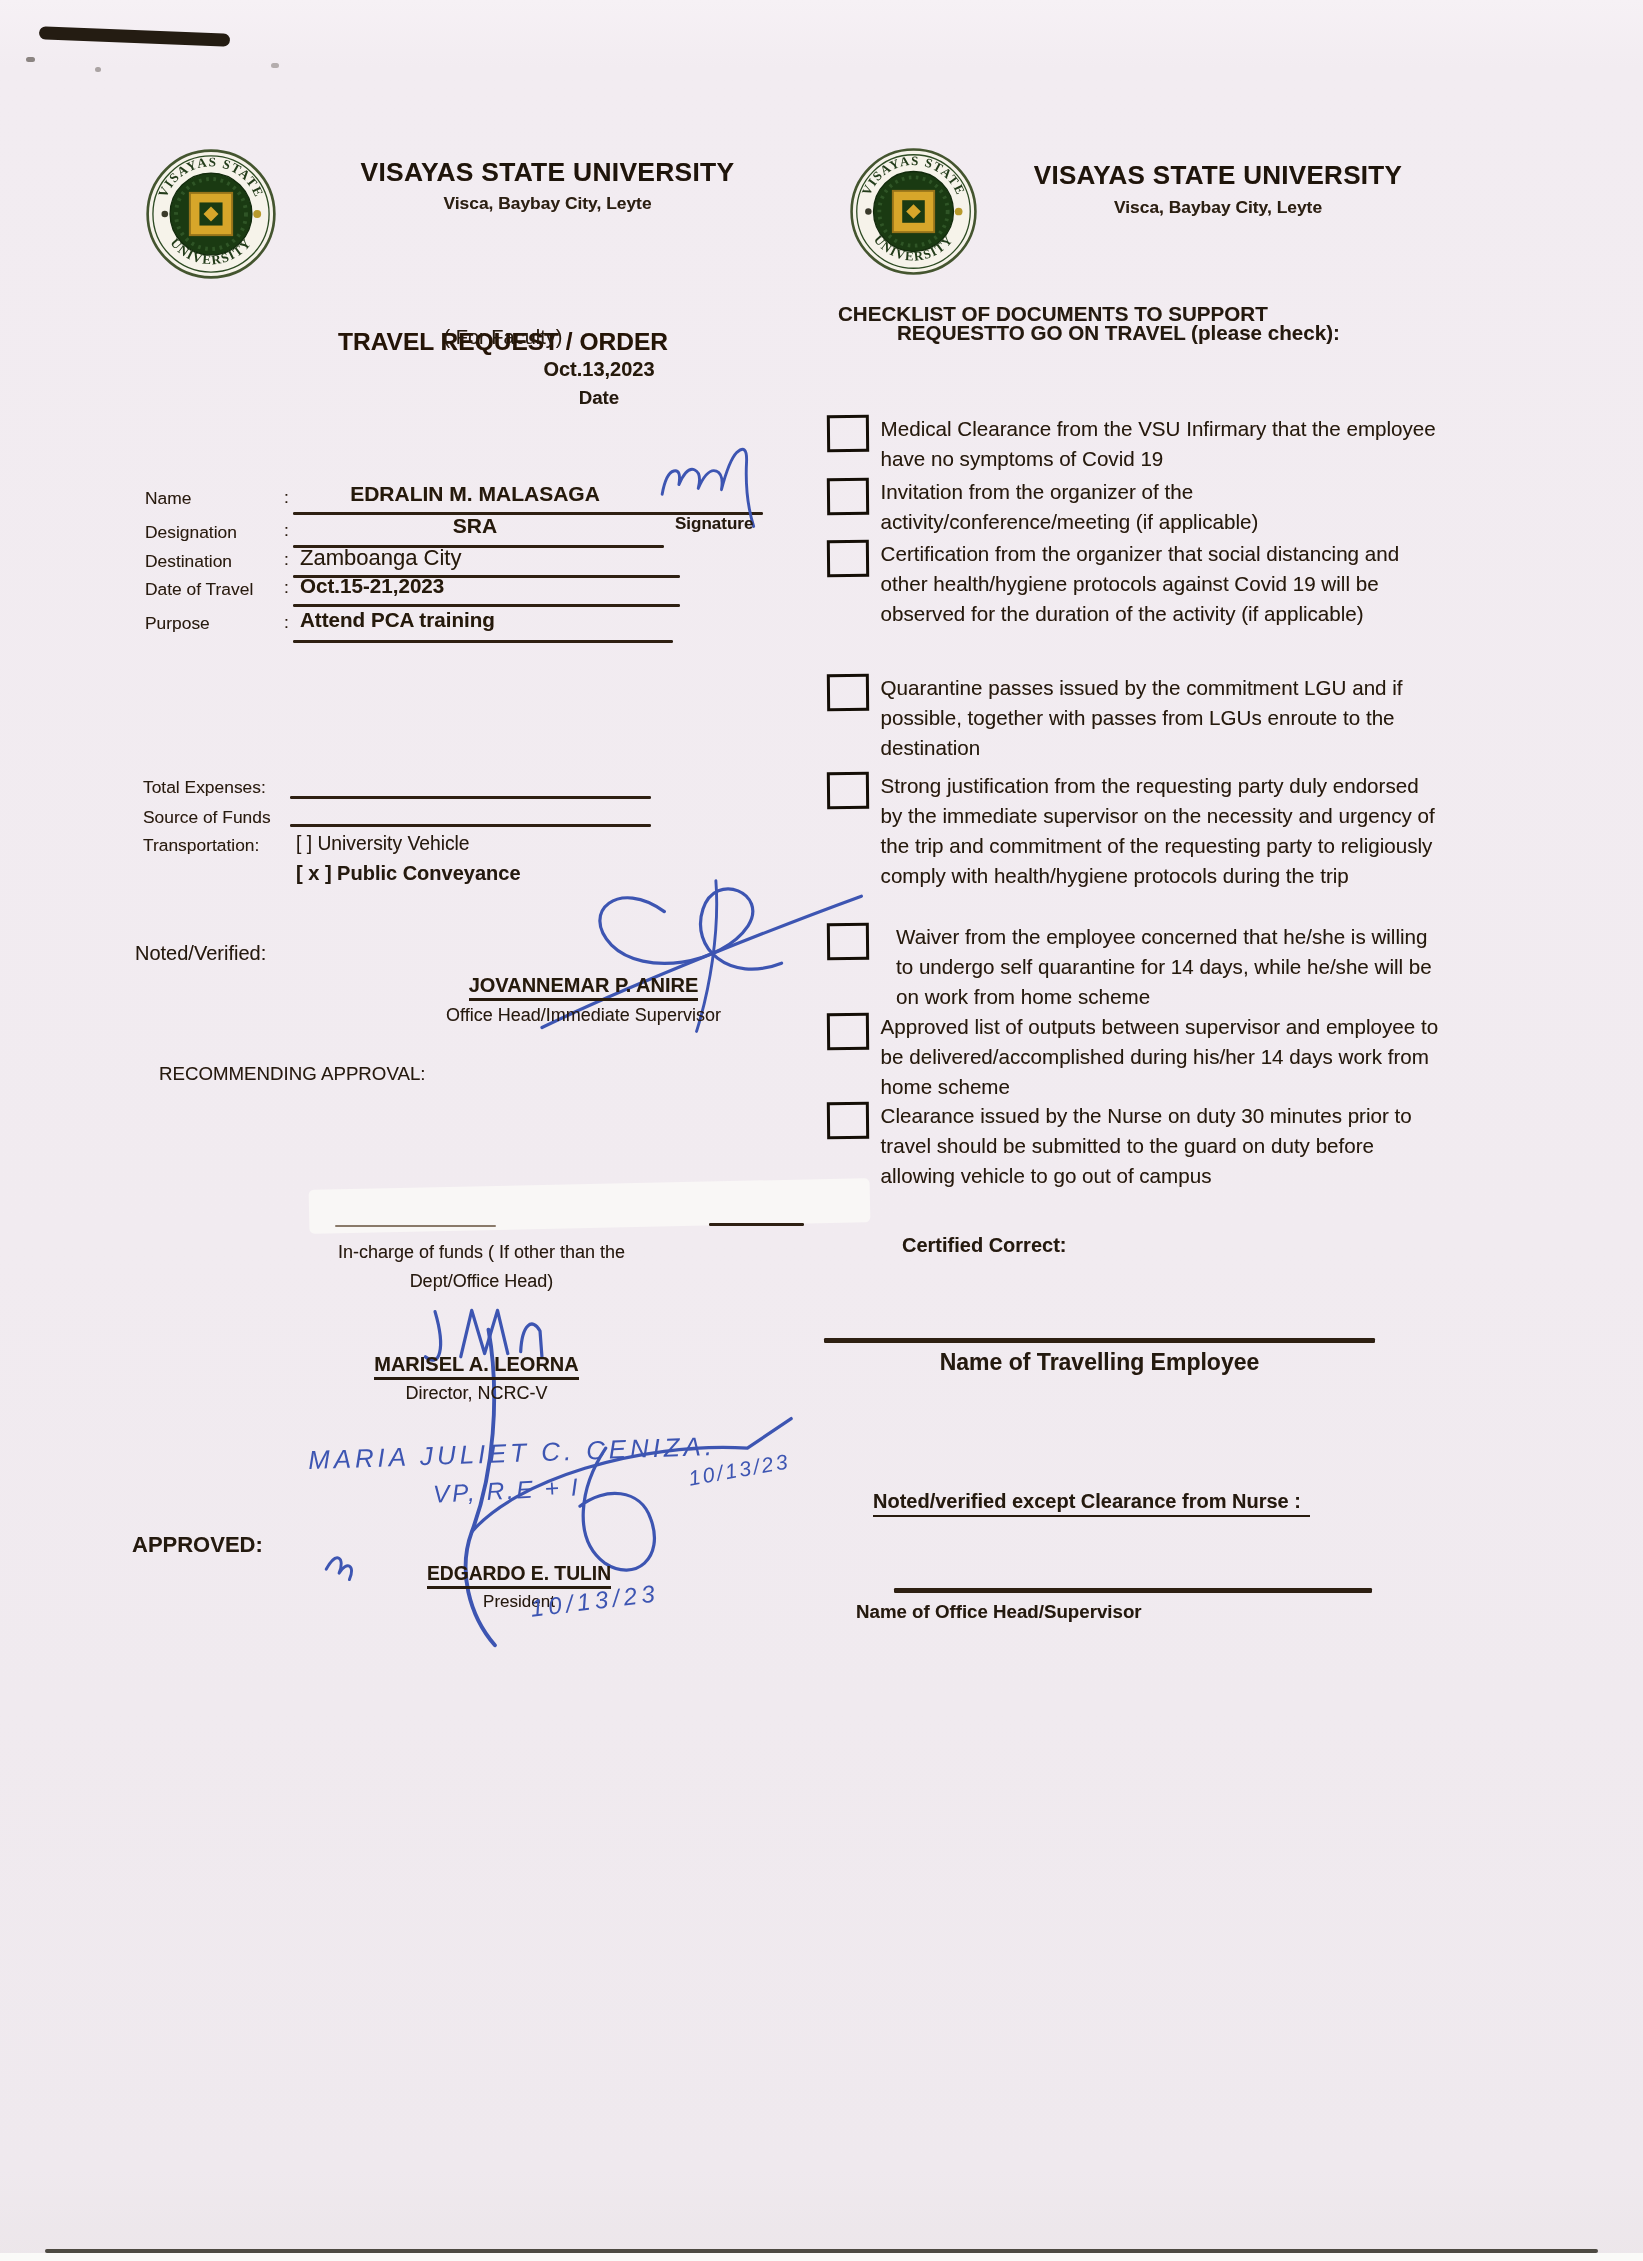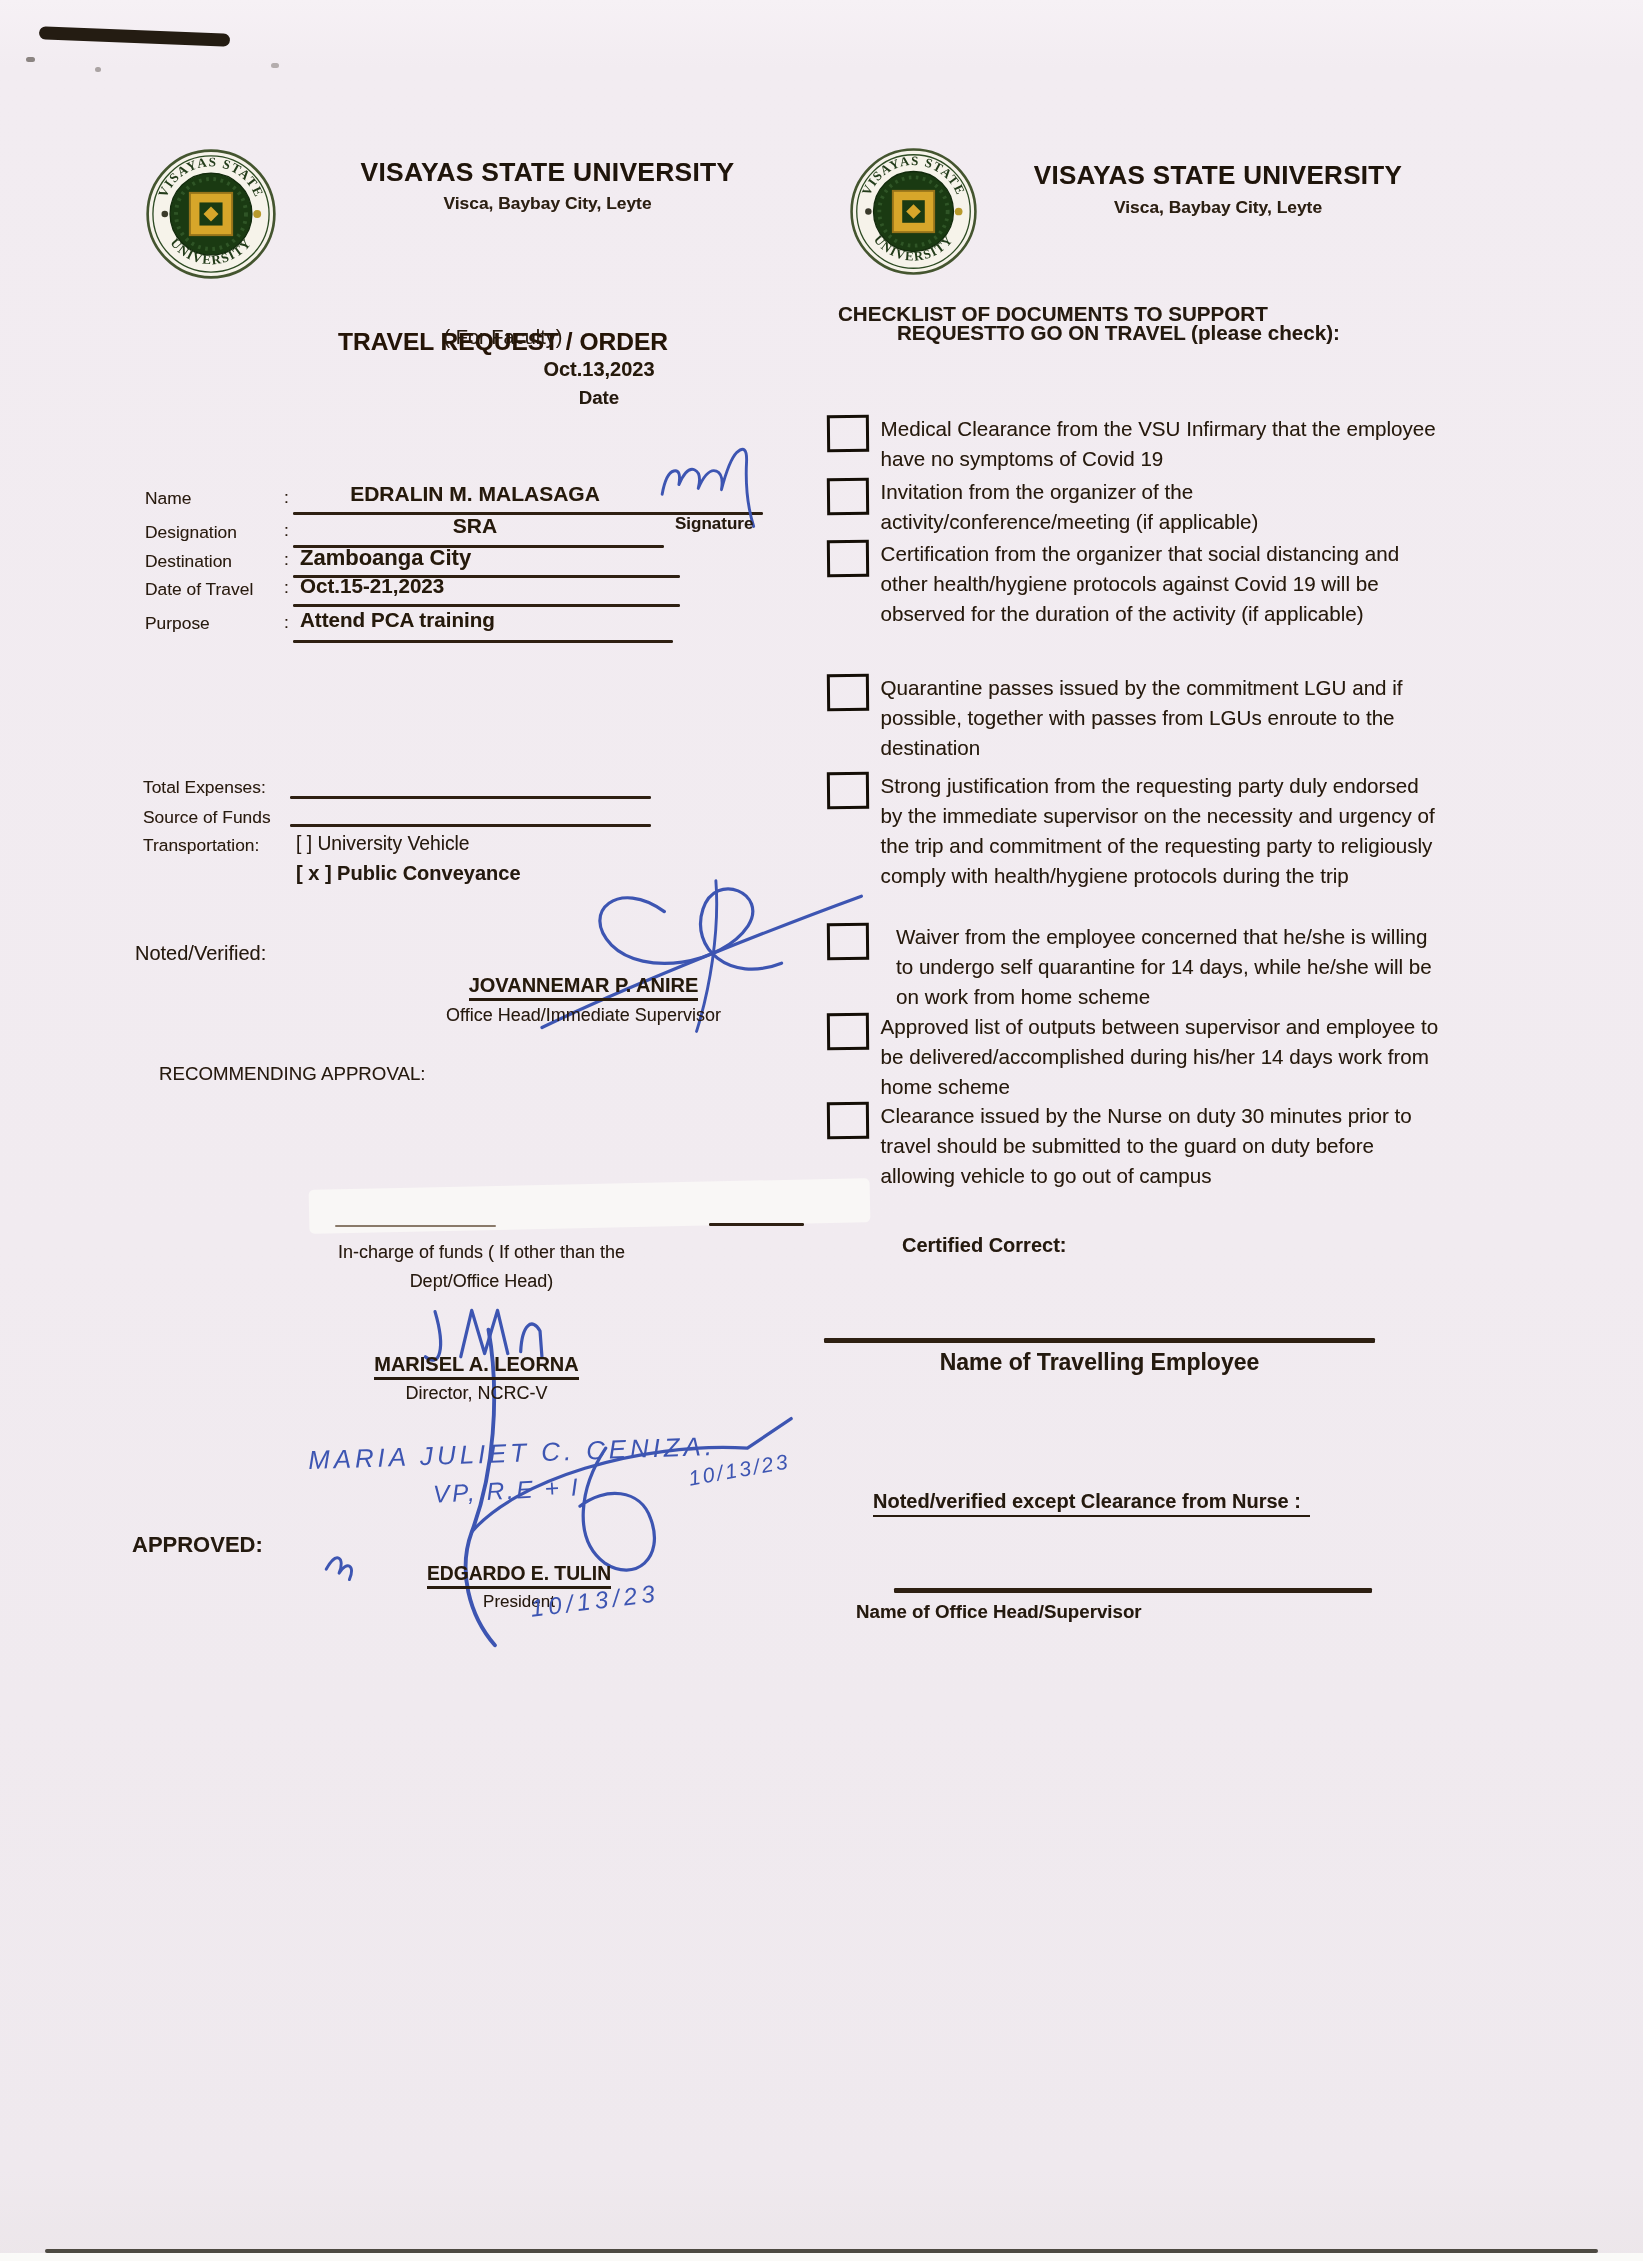--- a/index.html
+++ b/index.html
@@ -80,21 +80,21 @@
   <div class="abs ctr val t" style="left:293px;top:482px;width:364px;font-size:21px;">EDRALIN M. MALASAGA</div>
   <div class="line" style="left:293px;top:512px;width:470px;height:3.2px;"></div>
 
   <div class="abs lbl t" style="left:145px;top:522px;">Designation</div>
   <div class="abs lbl t" style="left:284px;top:520px;">:</div>
   <div class="abs ctr val t" style="left:293px;top:514px;width:364px;font-size:21px;">SRA</div>
   <div class="line" style="left:293px;top:545px;width:371px;height:3.2px;"></div>
 
   <div class="abs lbl t" style="left:145px;top:551px;">Destination</div>
   <div class="abs lbl t" style="left:284px;top:549px;">:</div>
-  <div class="abs val t" style="left:300px;top:545px;font-weight:700;font-size:22px;">Zamboanga City</div>
+  <div class="abs val t" style="left:300px;top:545px;font-weight:400;font-size:22px;">Zamboanga City</div>
   <div class="line" style="left:293px;top:575px;width:387px;"></div>
 
   <div class="abs lbl t" style="left:145px;top:579px;">Date of Travel</div>
   <div class="abs lbl t" style="left:284px;top:577px;">:</div>
   <div class="abs val t" style="left:300px;top:574px;">Oct.15-21,2023</div>
   <div class="line" style="left:293px;top:604px;width:387px;"></div>
 
   <div class="abs lbl t" style="left:145px;top:613px;">Purpose</div>
   <div class="abs lbl t" style="left:284px;top:612px;">:</div>
   <div class="abs val t" style="left:300px;top:608px;">Attend PCA training</div>

